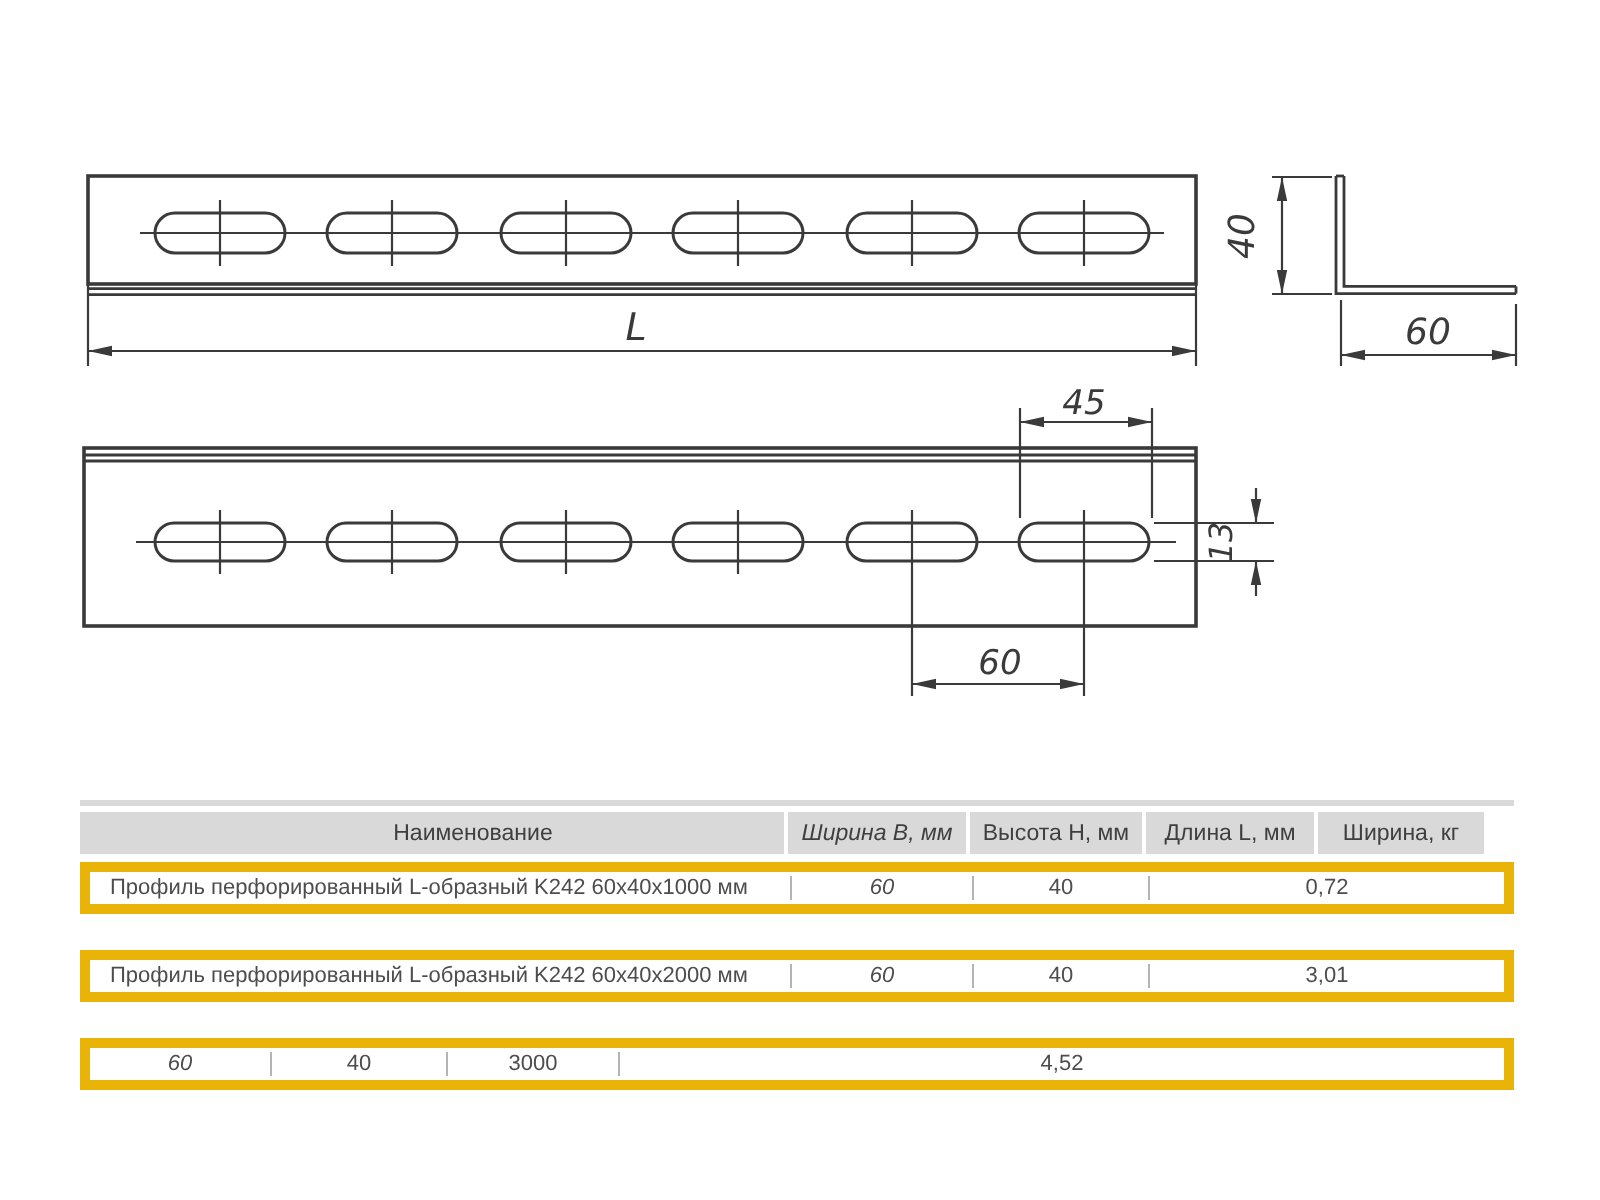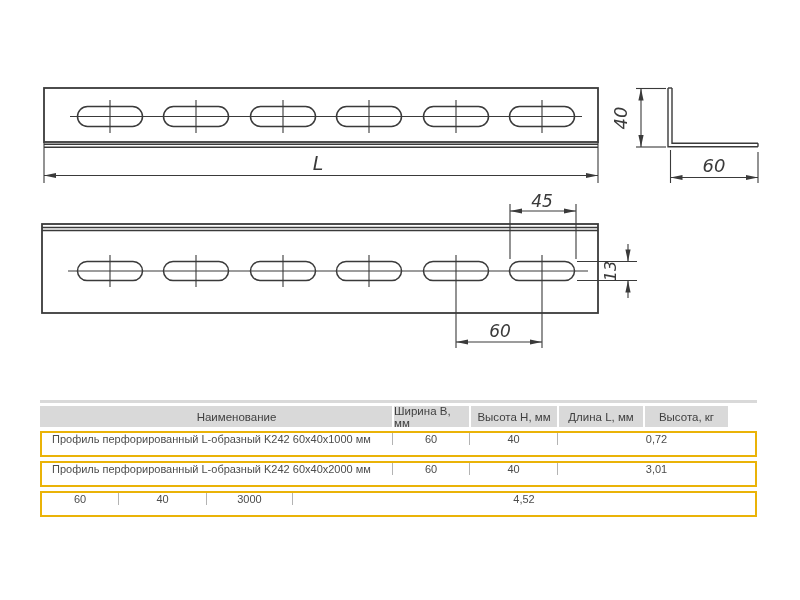--- a/index.html
+++ b/index.html
@@ -24,30 +24,30 @@
     color:#4d4d4d;font-size:11px;
   }
   .t-topstrip{height:3px;background:#d9d9d9;margin-bottom:3px;}
   .t-head{display:flex;height:21px;margin-bottom:4px;}
   .th{
     background:#d9d9d9;display:flex;align-items:center;justify-content:center;
     box-sizing:border-box;font-size:11.5px;color:#3f3f3f;
   }
   .th + .th{border-left:2px solid #ffffff;}
   .t-row{
-    display:flex;height:26px;border:2px solid #eab308;margin-bottom:4px;
-    background:#ffffff;box-sizing:border-box;align-items:flex-start;
+    display:flex;height:26px;border:5px solid #eab308;margin-bottom:18px;
+    background:#ffffff;box-sizing:border-box;align-items:center;
   }
   .td{
     display:flex;align-items:center;justify-content:center;
     box-sizing:border-box;border-right:1px solid #b3b3b3;
   }
   .td:last-child{border-right:none;flex:1;}
   .c-name-h{width:352px;padding-left:41px;}
-  .c-w{width:77px;}
+  .c-w{width:91px;font-style:italic;}
   .c-h{width:88px;}
   .c-l{width:86px;}
   .c-m{width:85px;}
   .c-name{width:351px;justify-content:flex-start;padding-left:10px;}
 </style>
 </head>
 <body>
 
 <svg id="drawing" width="800" height="395" viewBox="0 0 800 395">
   <defs>
@@ -150,21 +150,21 @@
   </g>
 </svg>
 
 <div class="spec-table">
   <div class="t-topstrip"></div>
   <div class="t-head">
     <div class="th c-name-h">Наименование</div>
     <div class="th c-w">Ширина B, мм</div>
     <div class="th c-h">Высота H, мм</div>
     <div class="th c-l">Длина L, мм</div>
-    <div class="th c-m">Высота, кг</div>
+    <div class="th c-m">Ширина, кг</div>
   </div>
 
   <div class="t-row">
     <div class="td c-name">Профиль перфорированный L-образный K242 60x40x1000 мм</div>
     <div class="td c-w">60</div>
     <div class="td c-h">40</div>
     <div class="td c-m">0,72</div>
   </div>
 
   <div class="t-row">

